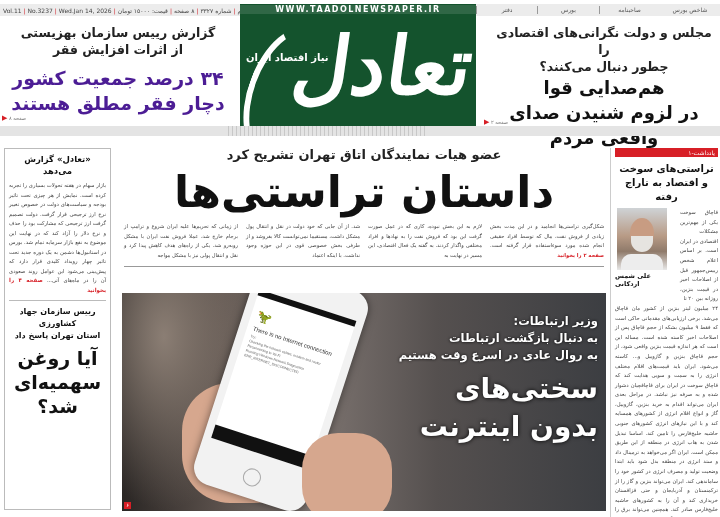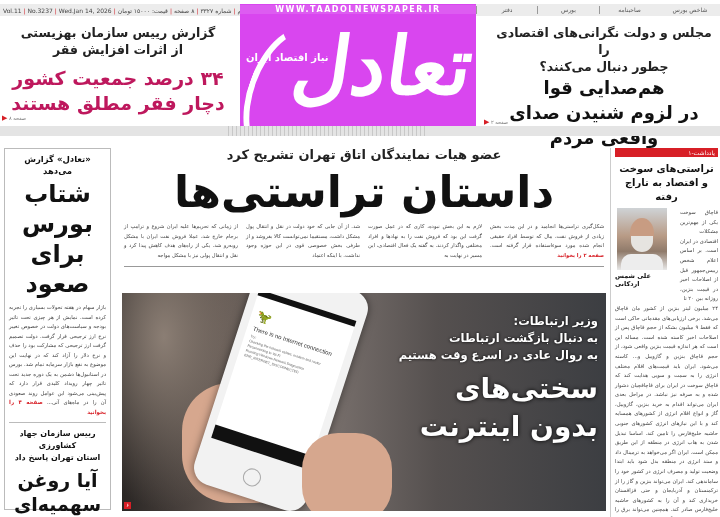--- a/index.html
+++ b/index.html
@@ -8,30 +8,30 @@
   .rtl { direction: rtl; unicode-bidi: embed; }
 
   
   .meta-bar { position: absolute; top: 4px; left: 0; width: 240px; height: 12px; background: #ececec; font-size: 6px; color: #444; display: flex; align-items: center; justify-content: flex-end; padding: 0 3px; white-space: nowrap; overflow: hidden; }
   .meta-bar .sep { color: #d01b23; margin: 0 2px; }
   .nav-bar { position: absolute; top: 4px; left: 476px; width: 244px; height: 12px; background: #ececec; display: flex; flex-direction: row-reverse; align-items: center; }
   .nav-item { flex: 1; text-align: center; font-size: 6px; color: #555; border-left: 1px solid #999; line-height: 8px; }
   .nav-item:last-child { border-left: none; }
 
   
-  .masthead { position: absolute; top: 4px; left: 240px; width: 236px; height: 122px; background: #d946ef; overflow: hidden; }
+  .masthead { position: absolute; top: 4px; left: 240px; width: 236px; height: 122px; background: #14532d; overflow: hidden; }
   .masthead .url { position: absolute; top: 1px; left: 0; right: 0; text-align: center; font-size: 8px; letter-spacing: 1.5px; color: #fff; font-weight: bold; background: rgba(255,255,255,0.12); }
   .masthead .logo { position: absolute; top: 12px; left: 70px; right: 4px; font-family: "DejaVu Serif", serif; font-size: 80px; font-weight: bold; color: #fff; line-height: 100px; text-align: right; transform: skewX(-8deg); }
   .masthead .tagline { position: absolute; top: 48px; left: 6px; font-size: 10px; font-weight: bold; color: #fff; }
   .masthead .swoosh { position: absolute; left: 8px; top: 20px; width: 80px; height: 140px; border: 6px solid #fff; border-color: transparent transparent #fff #fff; border-radius: 50%; transform: rotate(20deg); }
 
   
   .top-left { position: absolute; top: 18px; left: 0; width: 240px; height: 104px; padding: 6px 8px 0 4px; text-align: center; }
   .top-left .kicker { font-size: 12.5px; font-weight: bold; line-height: 17px; color: #222; }
-  .top-left .headline { font-size: 19px; font-weight: bold; line-height: 25px; margin-top: 8px; color: #be185d; }
+  .top-left .headline { font-size: 19px; font-weight: bold; line-height: 25px; margin-top: 8px; color: #4c1d95; }
   .page-ref { position: absolute; font-size: 5px; color: #777; }
   .page-ref .arrow { color: #d71f26; font-size: 7px; }
 
   
   .top-right { position: absolute; top: 18px; left: 476px; width: 244px; height: 104px; padding: 6px 4px 0 16px; text-align: center; }
   .top-right .kicker { font-size: 12.5px; font-weight: bold; line-height: 17px; color: #222; }
   .top-right .headline { font-size: 18px; font-weight: bold; line-height: 25px; color: #111; }
 
   
   .band { position: absolute; top: 126px; left: 0; width: 720px; height: 10px; background: #e4e4e4; }
@@ -147,25 +147,20 @@
   <span>صفحه ۲</span>
 </div>
 
 <div class="band">
   <div class="ruler"></div>
 </div>
 
 <div class="left-col rtl">
   <div>
     <div class="kick">«تعادل» گزارش می‌دهد</div>
-    <div class="big">
-      <div>شتاب</div>
-      <div>بورس</div>
-      <div>برای صعود</div>
-    </div>
     <div class="body">
       <span>بازار سهام در هفته تحولات بسیاری را تجربه کرده است. نمایش از هر چیزی تحت تاثیر بودجه و سیاست‌های دولت در خصوص تغییر نرخ ارز ترجیحی قرار گرفت. دولت تصمیم گرفت ارز ترجیحی که مشارکت بود را حذف و نرخ دلار را آزاد کند که در نهایت این موضوع به نفع بازار سرمایه تمام شد. بورس در استانبول‌ها دشمن به یک دوره جدید تحت تاثیر چهار رویداد کلیدی قرار دارد که پیش‌بینی می‌شود این عوامل روند صعودی آن را در ماه‌های آتی...</span>
       <span class="more">صفحه ۴ را بخوانید</span>
     </div>
   </div>
   <hr>
   <div>
     <div class="kick2">
       <div>رییس سازمان جهاد کشاورزی</div>
       <div>استان تهران پاسخ داد</div>

